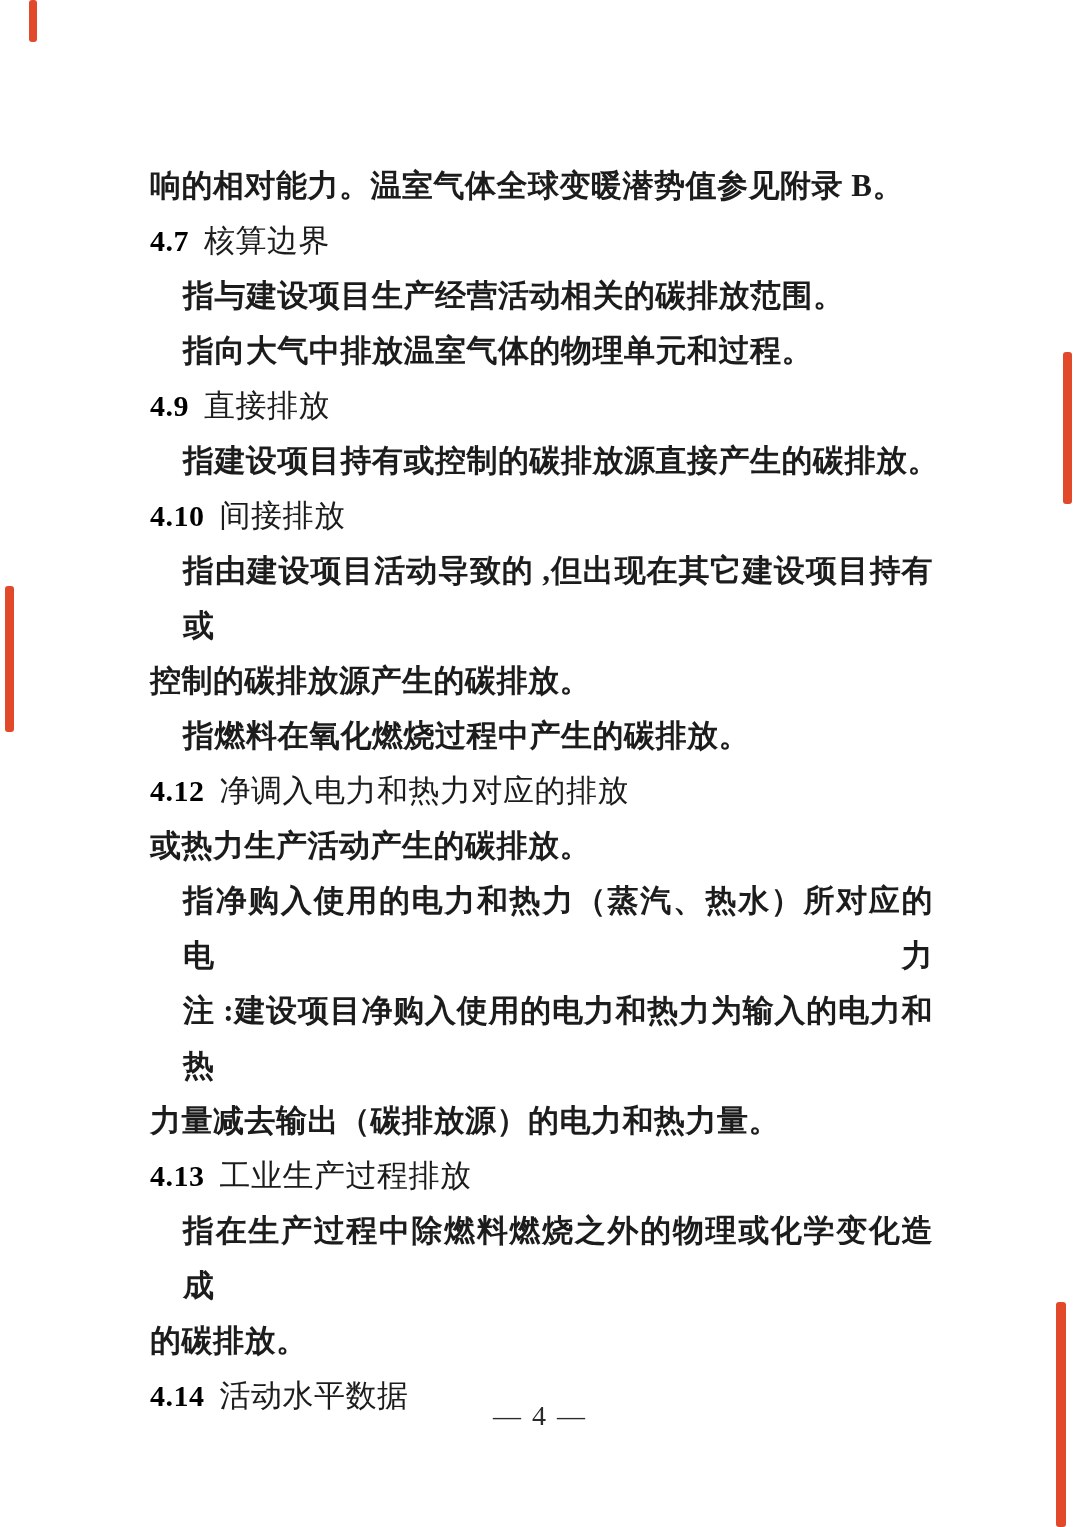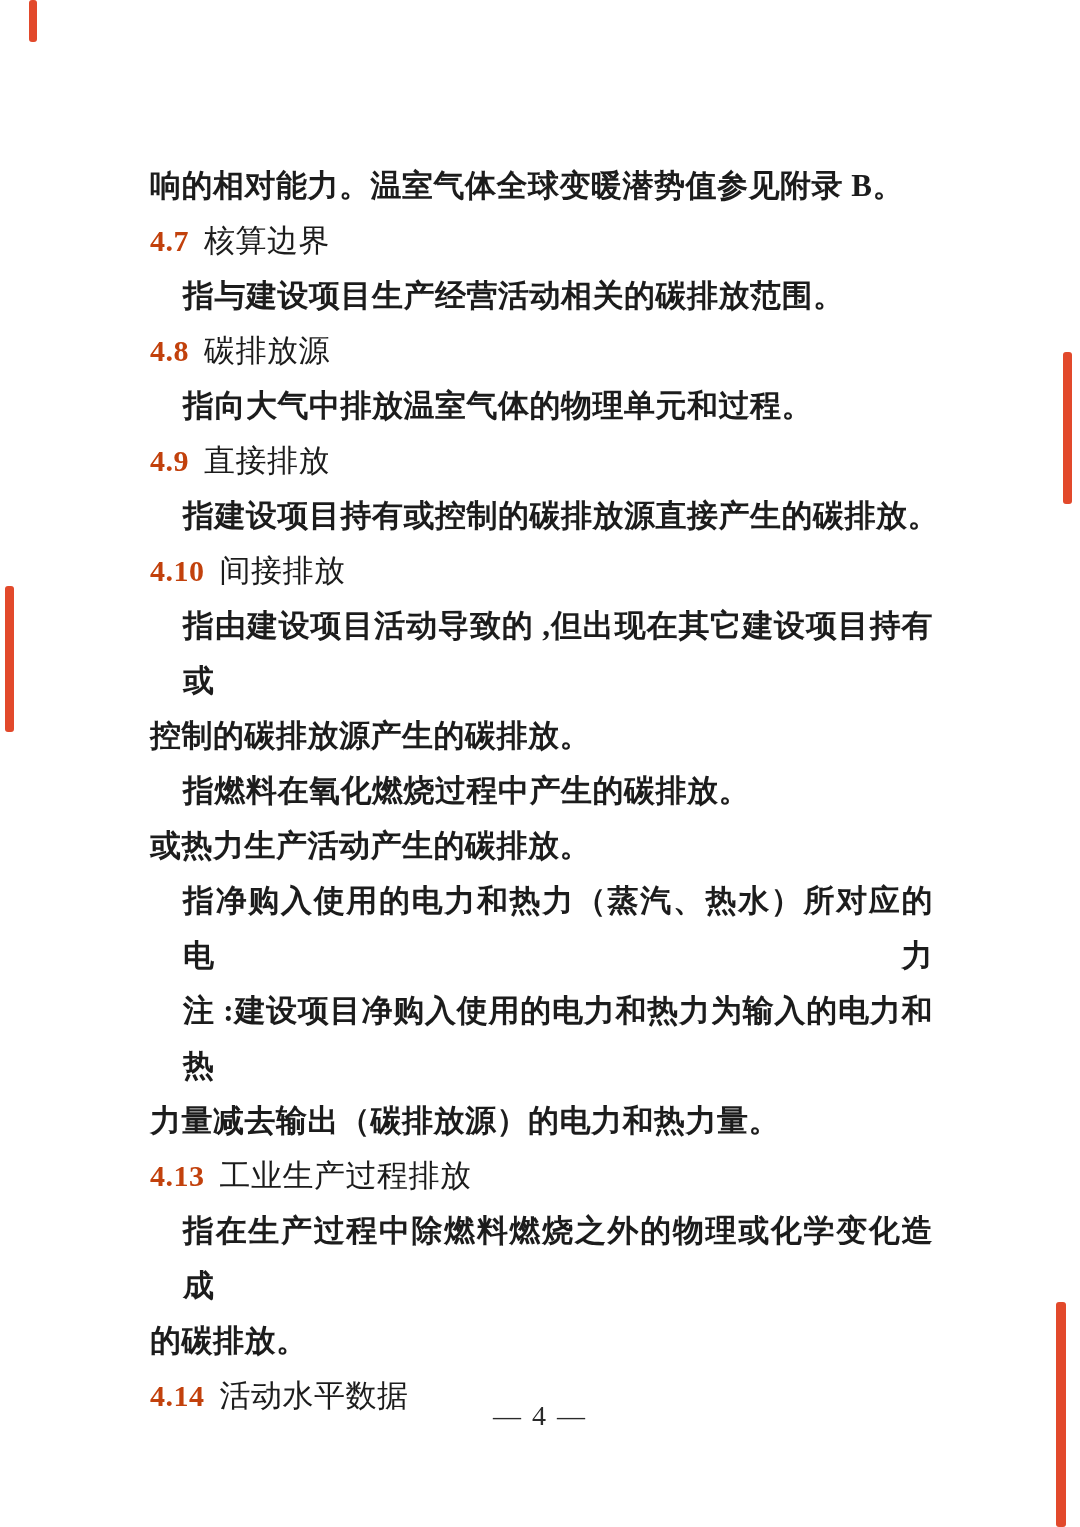--- a/index.html
+++ b/index.html
@@ -33,21 +33,21 @@
   .line.justify {
     white-space: normal;
     text-align: justify;
     text-align-last: justify;
   }
   .line.heading .num {
     display: inline-block;
     margin-right: 15px;
     font-size: 30px;
     font-weight: 600;
-    color: #c2410c;
+    color: #000000;
   }
   .line.heading .title {
     font-weight: 400;
   }
   .footer {
     position: absolute;
     top: 1400px;
     left: 0;
     width: 100%;
     text-align: center;
@@ -68,28 +68,28 @@
 </style>
 </head>
 <body>
 
 <div class="page">
 
   <div class="doc-body">
       <div class="line flush">响的相对能力。温室气体全球变暖潜势值参见附录 B。</div>
       <div class="line heading"><span class="num">4.7</span><span class="title">核算边界</span></div>
       <div class="line indent">指与建设项目生产经营活动相关的碳排放范围。</div>
-      <div class="line heading"><span class="num">4.8</span><span class="title">碳排放源</span></div>
       <div class="line indent">指向大气中排放温室气体的物理单元和过程。</div>
       <div class="line heading"><span class="num">4.9</span><span class="title">直接排放</span></div>
       <div class="line indent">指建设项目持有或控制的碳排放源直接产生的碳排放。</div>
       <div class="line heading"><span class="num">4.10</span><span class="title">间接排放</span></div>
       <div class="line indent justify">指由建设项目活动导致的 ,但出现在其它建设项目持有或</div>
       <div class="line flush">控制的碳排放源产生的碳排放。</div>
       <div class="line indent">指燃料在氧化燃烧过程中产生的碳排放。</div>
+      <div class="line heading"><span class="num">4.12</span><span class="title">净调入电力和热力对应的排放</span></div>
       <div class="line flush">或热力生产活动产生的碳排放。</div>
       <div class="line indent justify">指净购入使用的电力和热力（蒸汽、热水）所对应的电力</div>
       <div class="line indent justify">注 :建设项目净购入使用的电力和热力为输入的电力和热</div>
       <div class="line flush">力量减去输出（碳排放源）的电力和热力量。</div>
       <div class="line heading"><span class="num">4.13</span><span class="title">工业生产过程排放</span></div>
       <div class="line indent justify">指在生产过程中除燃料燃烧之外的物理或化学变化造成</div>
       <div class="line flush">的碳排放。</div>
       <div class="line heading"><span class="num">4.14</span><span class="title">活动水平数据</span></div>
     </div>
 

